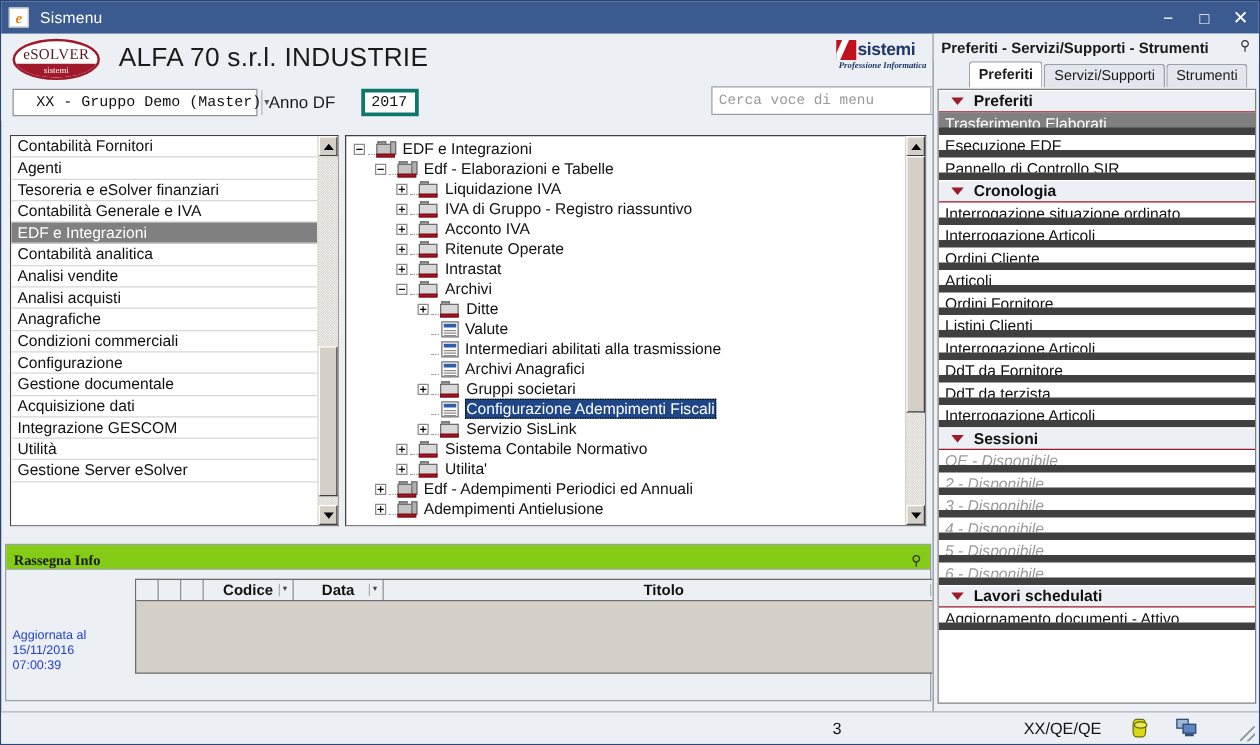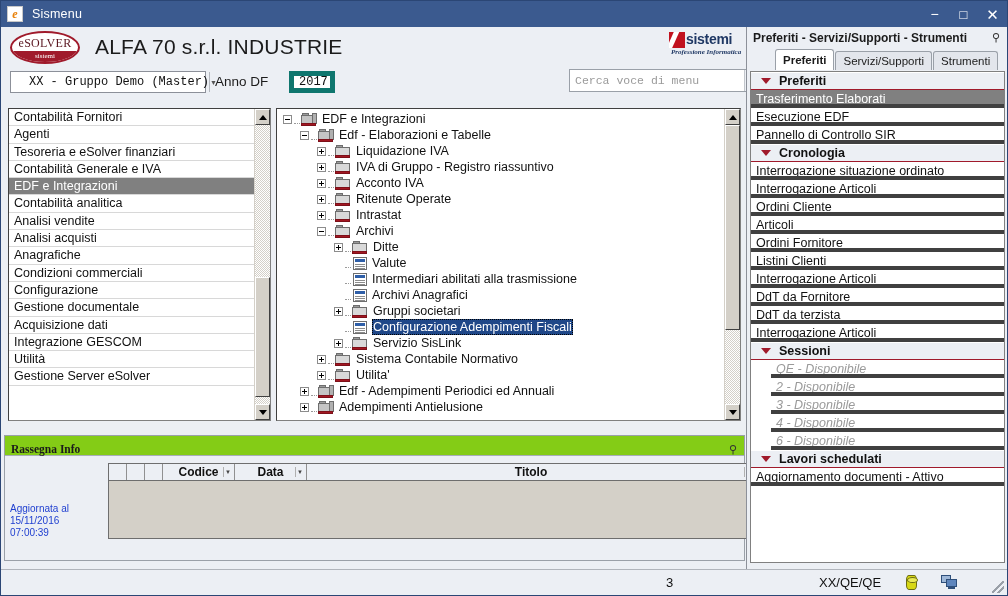--- a/index.html
+++ b/index.html
@@ -111,21 +111,21 @@
     display: flex; align-items: center; justify-content: center;
     font-size: 7px; color: #555; line-height: 1;
   }
   .anno-label {
     position: absolute; left: 214px; top: 73px;
     font-size: 13.5px; color: #1b1b1b;
   }
   .anno-field {
     position: absolute; left: 288px; top: 70px;
     width: 46px; height: 22px;
-    background: #ffffff; border: 5px solid #0f766e;
+    background: #ffffff; border: 3px solid #0f766e;
     display: flex; align-items: center; padding-left: 5px;
     font-family: "Liberation Mono", monospace;
     font-size: 12px; color: #111111;
   }
   .search-box {
     position: absolute; left: 568px; top: 68px;
     width: 192px; height: 23px;
     background: #ffffff; border: 1px solid #9aa0a8;
     display: flex; align-items: center;
   }
@@ -378,25 +378,25 @@
     width: 0; height: 0; margin-left: 10px; margin-right: 8px;
     border-left: 5px solid transparent; border-right: 5px solid transparent;
     border-top: 6px solid #a01a2b;
   }
   .grp-head .lbl {
     font-size: 12.5px; font-weight: bold; color: #111111;
   }
   .d-item {
     height: 18px; line-height: 18px; padding-left: 5px;
     font-size: 12.5px; color: #111111;
-    border-bottom: 4px solid #404040;
+    border-bottom: 6px solid #404040;
     white-space: nowrap; overflow: hidden;
   }
   .d-item.sel { background: #808080; color: #ffffff; }
-  .d-item.dim { color: #9a9a9a; font-style: italic; margin-left: 20px; }
+  .d-item.dim { color: #9a9a9a; font-style: italic; }
 
   
   .statusbar {
     position: absolute; left: 0; bottom: 0; width: 1006px; height: 26px;
     background: #eceff4;
     border-top: 1px solid #b0b4bb;
     display: flex; align-items: center;
   }
   .sb-count {
     position: absolute; left: 665px;
@@ -816,20 +816,21 @@
         <div class="d-item"><span>DdT da terzista</span></div>
         <div class="d-item"><span>Interrogazione Articoli</span></div>
         <div class="grp-head">
           <div class="tri"></div>
           <div class="lbl">Sessioni</div>
         </div>
         <div class="d-item dim"><span>QE - Disponibile</span></div>
         <div class="d-item dim"><span>2 - Disponibile</span></div>
         <div class="d-item dim"><span>3 - Disponibile</span></div>
         <div class="d-item dim"><span>4 - Disponibile</span></div>
+        <div class="d-item dim"><span>5 - Disponibile</span></div>
         <div class="d-item dim"><span>6 - Disponibile</span></div>
         <div class="grp-head">
           <div class="tri"></div>
           <div class="lbl">Lavori schedulati</div>
         </div>
         <div class="d-item"><span>Aggiornamento documenti - Attivo</span></div>
       </div>
   </div>
 
   <div class="statusbar">

